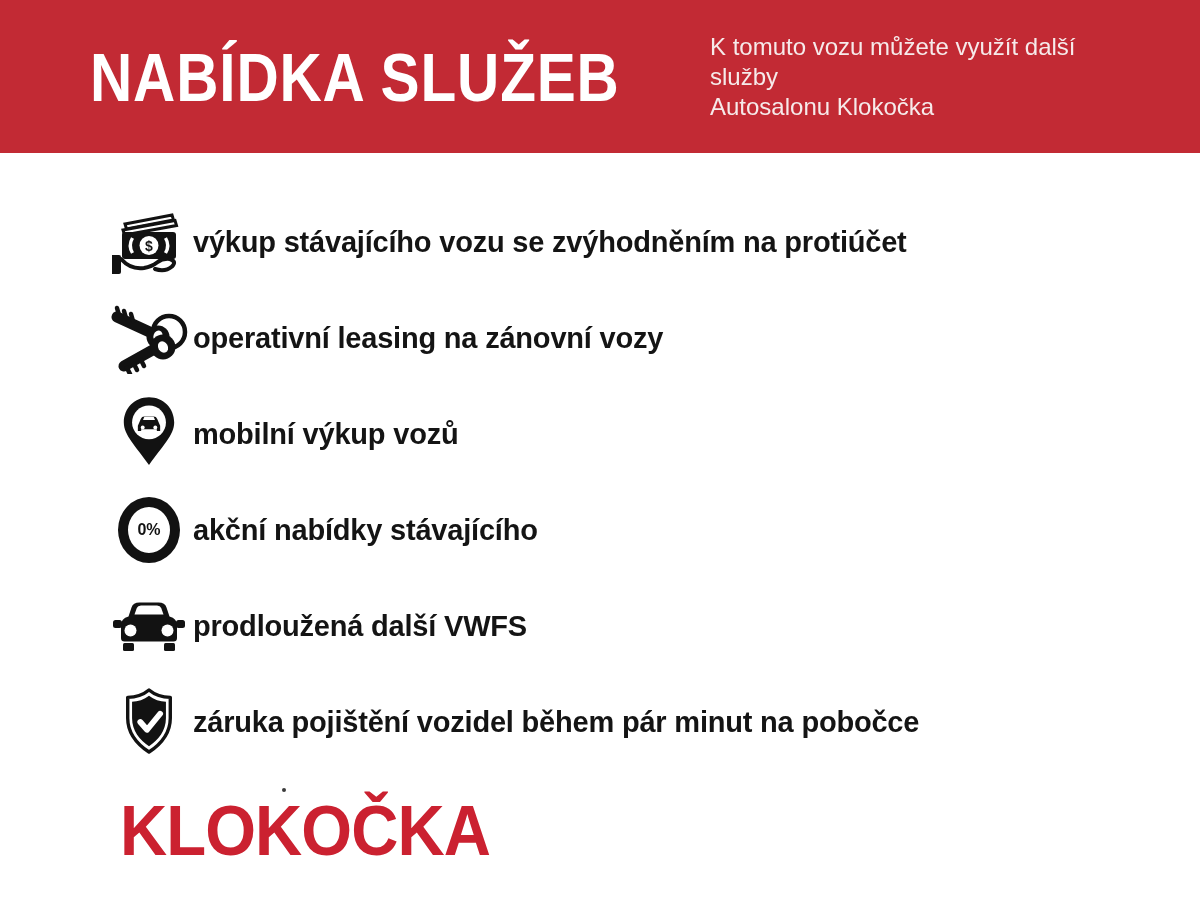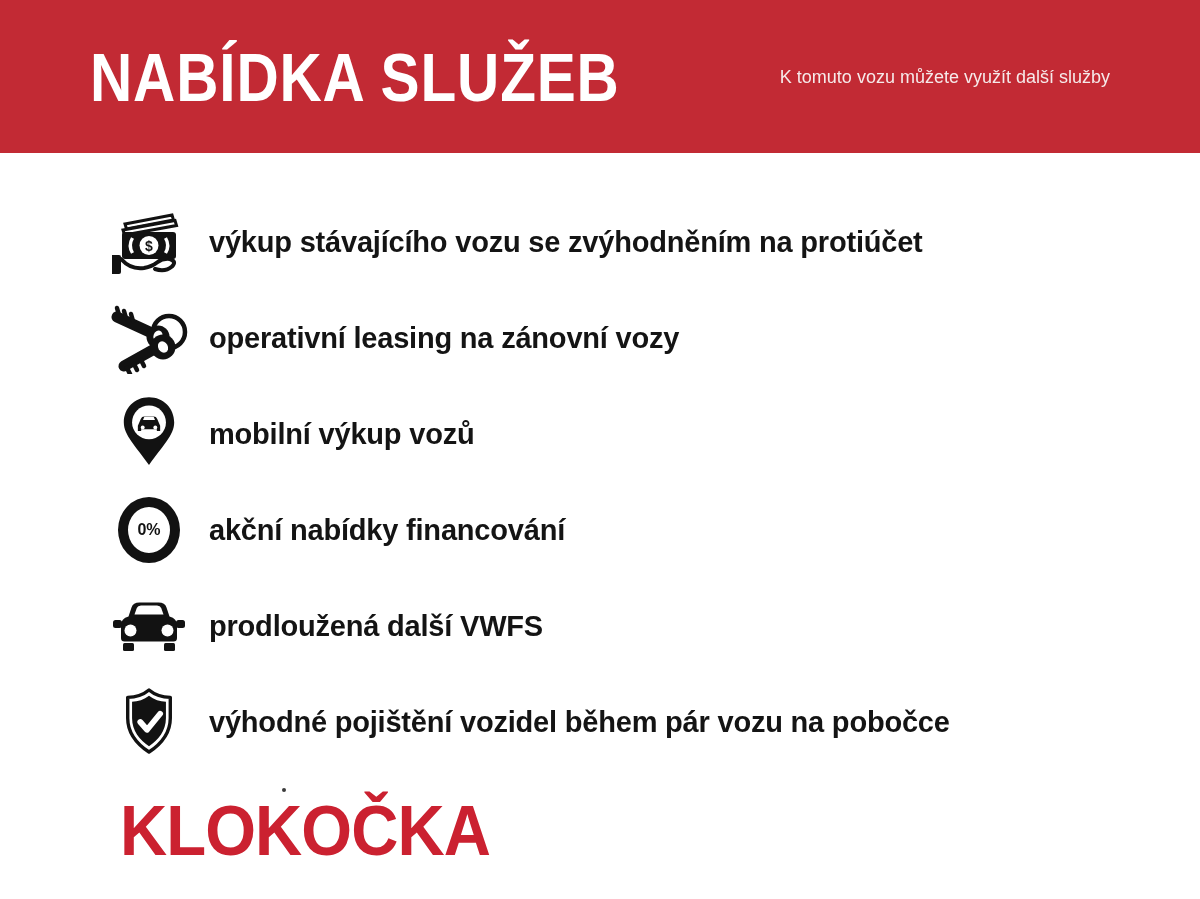--- a/index.html
+++ b/index.html
@@ -23,21 +23,21 @@
     color: #ffffff;
     font-size: 68px;
     font-weight: bold;
     letter-spacing: 1px;
     transform: scaleX(0.86);
     transform-origin: left center;
     white-space: nowrap;
   }
   .banner-note {
     color: #F6EAEA;
-    font-size: 18px;
+    font-size: 24px;
     line-height: 30px;
     font-weight: 400;
     text-align: left;
     max-width: 400px;
   }
   
   .services { margin: 41px 0 0 105px; }
   .service-row {
     height: 96px;
     display: flex;
@@ -45,21 +45,21 @@
   }
   .icon-box {
     width: 88px;
     height: 96px;
     display: flex;
     align-items: center;
     justify-content: center;
     flex: 0 0 88px;
   }
   .service-label {
-    margin-left: 16px;
+    margin-left: 0;
     font-size: 29px;
     font-weight: bold;
     color: #141414;
     letter-spacing: -0.2px;
     white-space: nowrap;
   }
   
   .ring {
     width: 62px;
     height: 66px;
@@ -97,20 +97,21 @@
 </style>
 </head>
 <body>
 
 <div class="page">
 
   <header class="banner">
     <h1 class="banner-title">NABÍDKA SLUŽEB</h1>
     <div class="banner-note">
       <div>K tomuto vozu můžete využít další služby</div>
+      <div>Autosalonu Klokočka</div>
     </div>
   </header>
 
   <main class="services">
 
     <div class="service-row">
       <div class="icon-box">
         <svg width="78" height="74" viewBox="0 0 78 74" aria-hidden="true">
           <path d="M15 19 L62 10 L63.5 15 L16.5 24 Z" fill="#ffffff" stroke="#121212" stroke-width="3"></path>
           <path d="M13 25 L65 15.5 L66.5 20.5 L14.5 30 Z" fill="#ffffff" stroke="#121212" stroke-width="3"></path>
@@ -161,21 +162,21 @@
       </div>
       <div class="service-label">mobilní výkup vozů</div>
     </div>
 
     <div class="service-row">
       <div class="icon-box">
         <div class="ring">
           <span>0%</span>
         </div>
       </div>
-      <div class="service-label">akční nabídky financování</div>
+      <div class="service-label">akční nabídky stávajícího</div>
     </div>
 
     <div class="service-row">
       <div class="icon-box">
         <svg width="72" height="58" viewBox="0 0 72 58" aria-hidden="true">
           <rect x="0" y="23" width="9" height="8" rx="2.5" fill="#121212"></rect>
           <rect x="63" y="23" width="9" height="8" rx="2.5" fill="#121212"></rect>
           <path d="M8 28 q0 -6.5 7.5 -8.5 l3 -9 q1.5 -5 8 -5 h19 q6.5 0 8 5 l3 9 q7.5 2 7.5 8.5 v13 q0 3.5 -3.5 3.5 h-49 q-3.5 0 -3.5 -3.5 z" fill="#121212"></path>
           <path d="M21.5 17.5 l2.3 -6.5 q0.9 -2.5 4.2 -2.5 h16 q3.3 0 4.2 2.5 l2.3 6.5 z" fill="#ffffff"></path>
           <circle cx="17.5" cy="33.5" r="6" fill="#ffffff"></circle>
@@ -188,21 +189,21 @@
     </div>
 
     <div class="service-row">
       <div class="icon-box">
         <svg width="60" height="70" viewBox="0 0 62 72" aria-hidden="true">
           <path d="M31 3 C37 8 45 10.5 53 10.5 L53 32 C53 48 43 59 31 67 C19 59 9 48 9 32 L9 10.5 C17 10.5 25 8 31 3 Z" fill="none" stroke="#121212" stroke-width="3.5" stroke-linejoin="round"></path>
           <path d="M31 9 C36 13 42.5 15 48.5 15.2 L48.5 32 C48.5 45 40.5 54.5 31 61 C21.5 54.5 13.5 45 13.5 32 L13.5 15.2 C19.5 15 26 13 31 9 Z" fill="#121212"></path>
           <path d="M22 36 l7 8 l13.5 -16.5" stroke="#ffffff" stroke-width="6" fill="none" stroke-linecap="round" stroke-linejoin="round"></path>
         </svg>
       </div>
-      <div class="service-label">výhodné pojištění vozidel během pár vozu na pobočce</div>
+      <div class="service-label">záruka pojištění vozidel během pár minut na pobočce</div>
     </div>
 
   </main>
 
   <div class="speck"></div>
 
   <footer class="footer">
     <div class="logo-text">KLOKOČKA</div>
   </footer>
 

